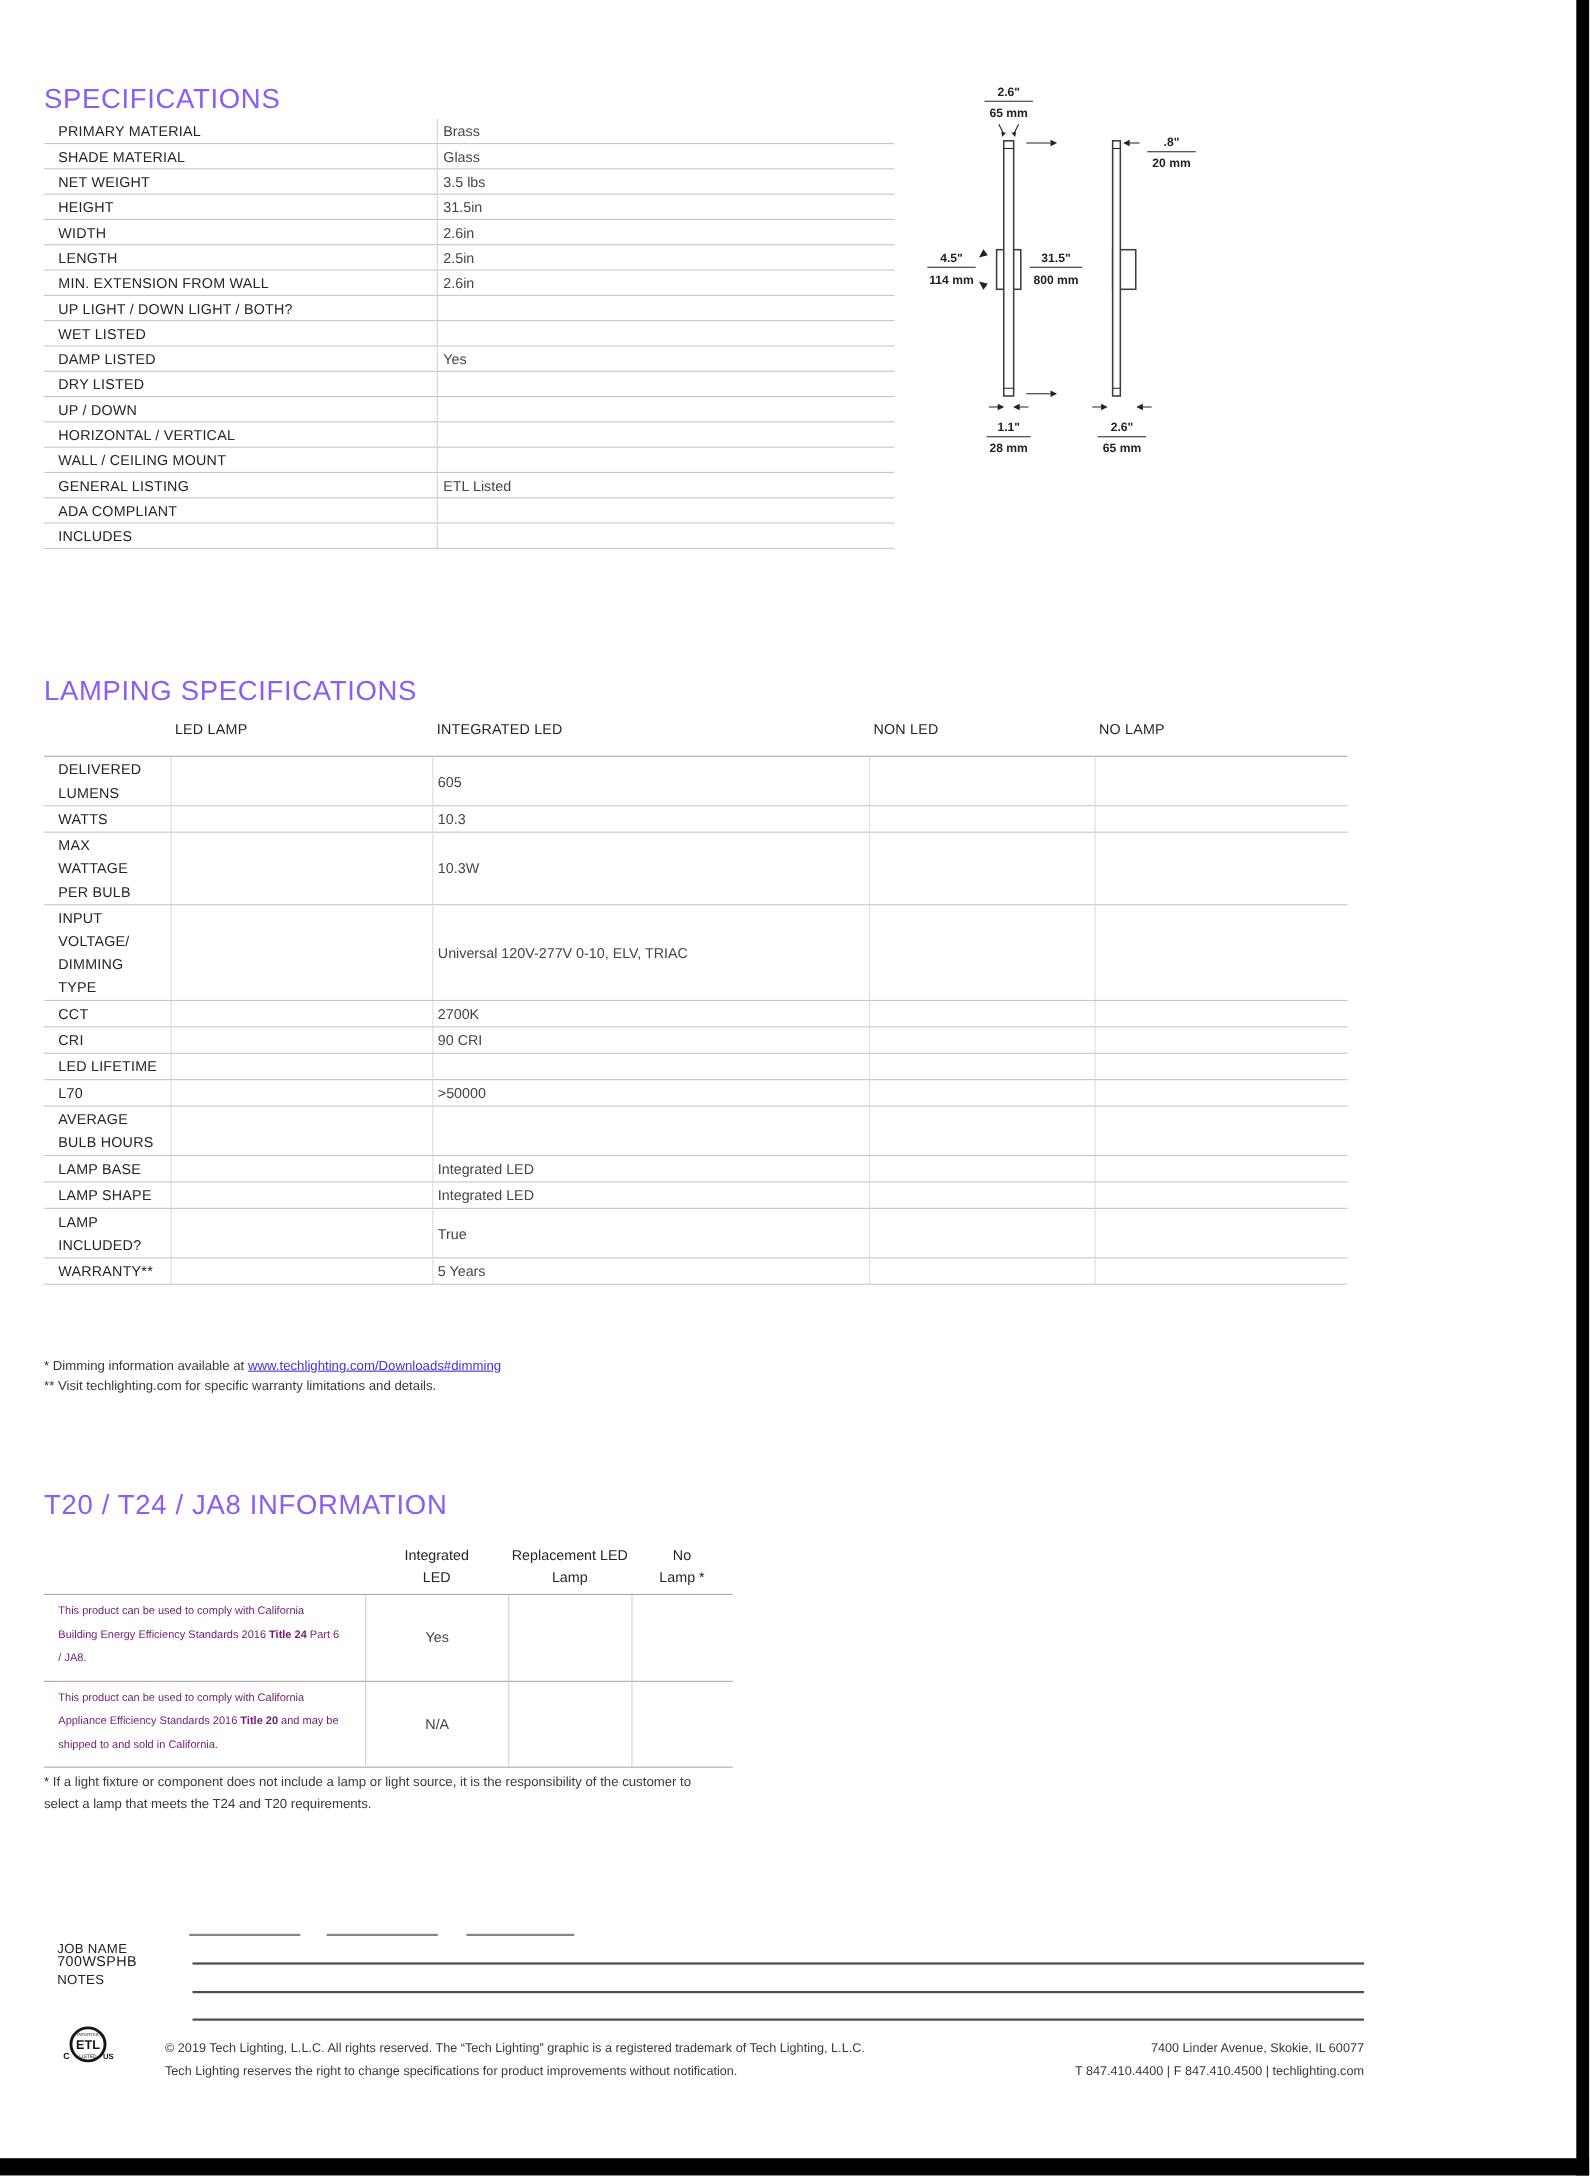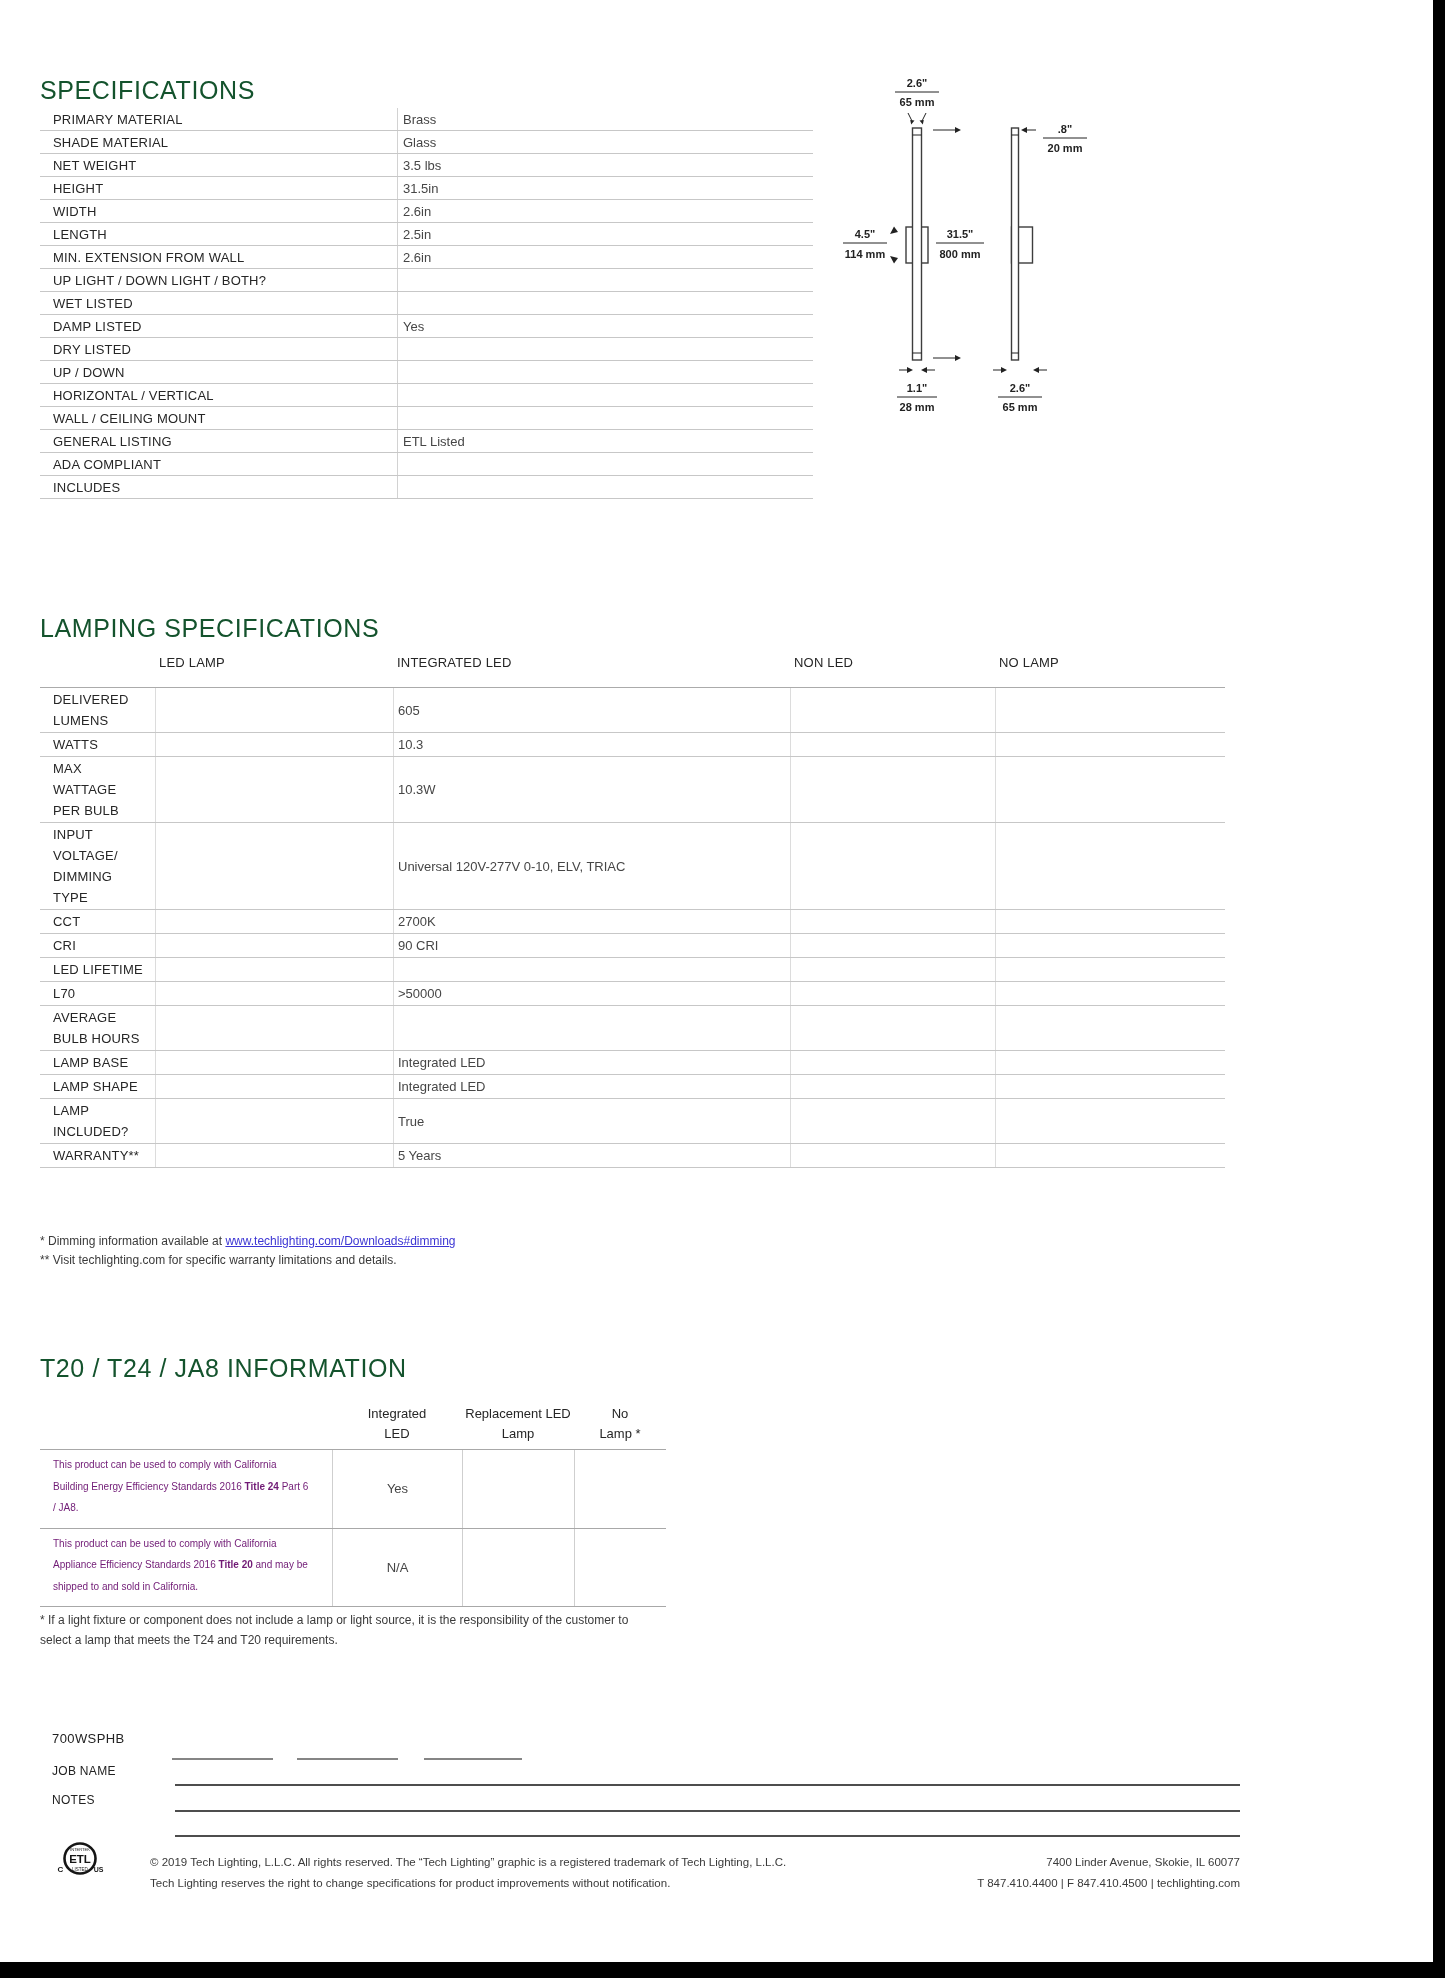--- a/index.html
+++ b/index.html
@@ -1,18 +1,18 @@
 <!DOCTYPE html>
 <html><head>
 <meta charset="utf-8">
 <style>
   html,body{margin:0;padding:0;background:#fff;}
   .page{position:relative;width:1445px;height:1978px;background:#ffffff;overflow:hidden;
         font-family:"Liberation Sans",sans-serif;color:#222;}
-  .heading{position:absolute;left:40px;font-size:25px;font-weight:400;letter-spacing:.6px;color:#14532d;}
+  .heading{position:absolute;left:40px;font-size:25px;font-weight:400;letter-spacing:.6px;color:#8b5cf6;}
   
   .spec-table{position:absolute;left:40px;top:108px;width:773px;}
   .spec-row{display:flex;height:23px;box-sizing:border-box;border-bottom:1px solid #c7c7c7;}
   .spec-label{width:357px;box-sizing:border-box;padding:4px 6px 0 13px;font-size:13px;letter-spacing:.2px;color:#262626;white-space:nowrap;overflow:hidden;}
   .spec-value{flex:1;box-sizing:border-box;border-left:1px solid #d2d2d2;padding:4px 0 0 5px;font-size:13px;color:#464646;}
   
   .diagram{position:absolute;left:835px;top:68px;}
   .dim{font:700 11px "Liberation Sans",sans-serif;fill:#222;}
   .fx{fill:#fff;stroke:#3d3d3d;stroke-width:1.4;}
   .dl{stroke:#222;stroke-width:1;}
@@ -35,21 +35,21 @@
   .t20-head{display:flex;align-items:flex-end;box-sizing:border-box;border-bottom:1px solid #a8a8a8;padding-bottom:5px;height:48px;}
   .t20-head .hc{text-align:center;font-size:13px;line-height:20px;color:#262626;}
   .t20-head .hc span{display:block;}
   .t20-h1{width:292px;} .t20-h2{width:130px;} .t20-h3{width:112px;} .t20-h4{width:92px;}
   .t20-row{display:flex;border-bottom:1px solid #a8a8a8;}
   .t20-desc{width:292px;box-sizing:border-box;padding:4px 20px 9px 13px;font-size:10px;line-height:21.5px;color:#701a75;}
   .t20-desc strong{font-weight:700;}
   .t20-val{box-sizing:border-box;display:flex;align-items:center;justify-content:center;font-size:13px;color:#464646;border-left:1px solid #cfcfcf;}
   .t20-note{position:absolute;left:40px;top:1610px;width:612px;font-size:12px;line-height:20px;color:#3a3a3a;}
   
-  .order-model{position:absolute;left:52px;top:1731px;font-size:13px;letter-spacing:.4px;color:#222;}
+  .order-model{position:absolute;left:52px;top:1775px;font-size:13px;letter-spacing:.4px;color:#222;}
   .blank-short{position:absolute;top:1758px;height:2px;background:#858585;}
   .order-label{position:absolute;left:52px;font-size:12px;letter-spacing:.3px;color:#222;}
   .blank-long{position:absolute;left:175px;width:1065px;height:2px;background:#4d4d4d;}
   
   .footer-center{position:absolute;left:150px;top:1852px;width:720px;font-size:11.5px;line-height:21px;color:#3a3a3a;}
   .footer-right{position:absolute;left:940px;top:1852px;width:300px;text-align:right;font-size:11.5px;line-height:21px;color:#3a3a3a;}
   .etl-logo{position:absolute;left:56px;top:1841px;}
   .etl-t{font-family:"Liberation Sans",sans-serif;fill:#151515;}
   
   .bar-right{position:absolute;left:1433px;top:0;width:12px;height:1978px;background:#000;}

